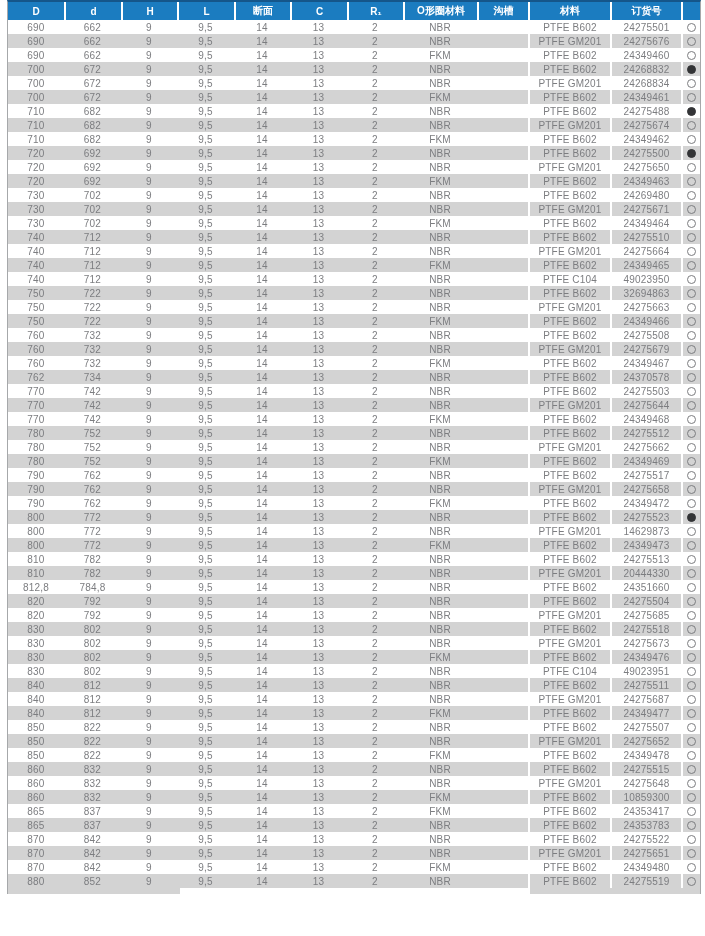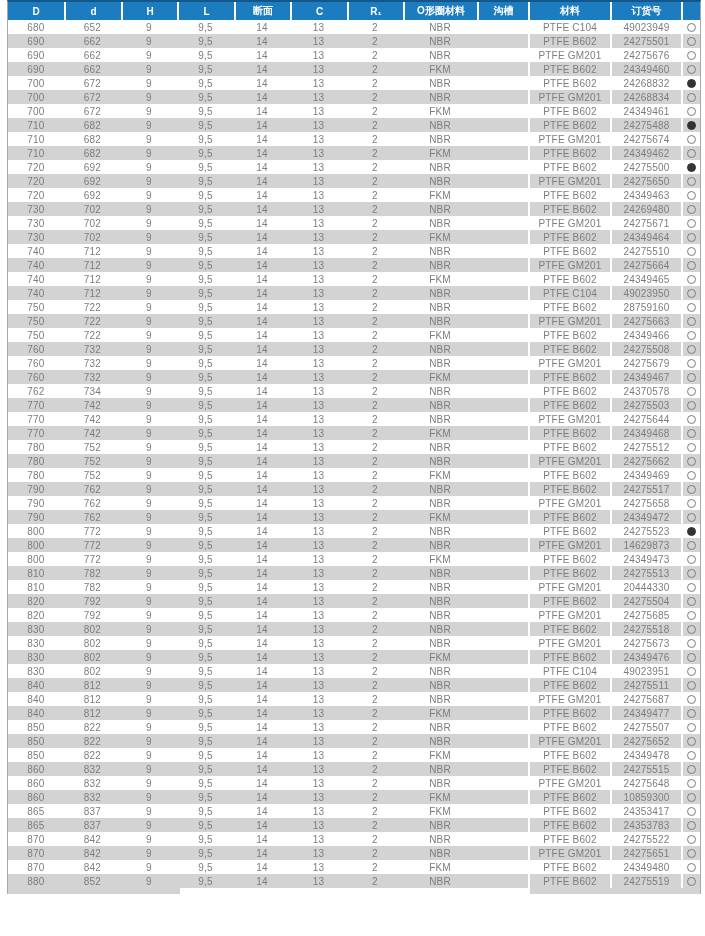--- a/index.html
+++ b/index.html
@@ -70,34 +70,20 @@
             <th>R₁</th>
             <th>O形圈材料</th>
             <th>沟槽</th>
             <th>材料</th>
             <th>订货号</th>
             <th></th>
           </tr>
       </thead>
       <tbody>
           <tr>
-            <td>680</td>
-            <td>652</td>
-            <td>9</td>
-            <td>9,5</td>
-            <td>14</td>
-            <td>13</td>
-            <td>2</td>
-            <td>NBR</td>
-            <td></td>
-            <td>PTFE C104</td>
-            <td>49023949</td>
-            <td><span class="dot"></span></td>
-          </tr>
-          <tr>
             <td>690</td>
             <td>662</td>
             <td>9</td>
             <td>9,5</td>
             <td>14</td>
             <td>13</td>
             <td>2</td>
             <td>NBR</td>
             <td></td>
             <td>PTFE B602</td>
@@ -360,21 +346,21 @@
             <td>750</td>
             <td>722</td>
             <td>9</td>
             <td>9,5</td>
             <td>14</td>
             <td>13</td>
             <td>2</td>
             <td>NBR</td>
             <td></td>
             <td>PTFE B602</td>
-            <td>28759160</td>
+            <td>32694863</td>
             <td><span class="dot"></span></td>
           </tr>
           <tr>
             <td>750</td>
             <td>722</td>
             <td>9</td>
             <td>9,5</td>
             <td>14</td>
             <td>13</td>
             <td>2</td>
@@ -641,20 +627,34 @@
             <td>782</td>
             <td>9</td>
             <td>9,5</td>
             <td>14</td>
             <td>13</td>
             <td>2</td>
             <td>NBR</td>
             <td></td>
             <td>PTFE GM201</td>
             <td>20444330</td>
+            <td><span class="dot"></span></td>
+          </tr>
+          <tr>
+            <td>812,8</td>
+            <td>784,8</td>
+            <td>9</td>
+            <td>9,5</td>
+            <td>14</td>
+            <td>13</td>
+            <td>2</td>
+            <td>NBR</td>
+            <td></td>
+            <td>PTFE B602</td>
+            <td>24351660</td>
             <td><span class="dot"></span></td>
           </tr>
           <tr>
             <td>820</td>
             <td>792</td>
             <td>9</td>
             <td>9,5</td>
             <td>14</td>
             <td>13</td>
             <td>2</td>

